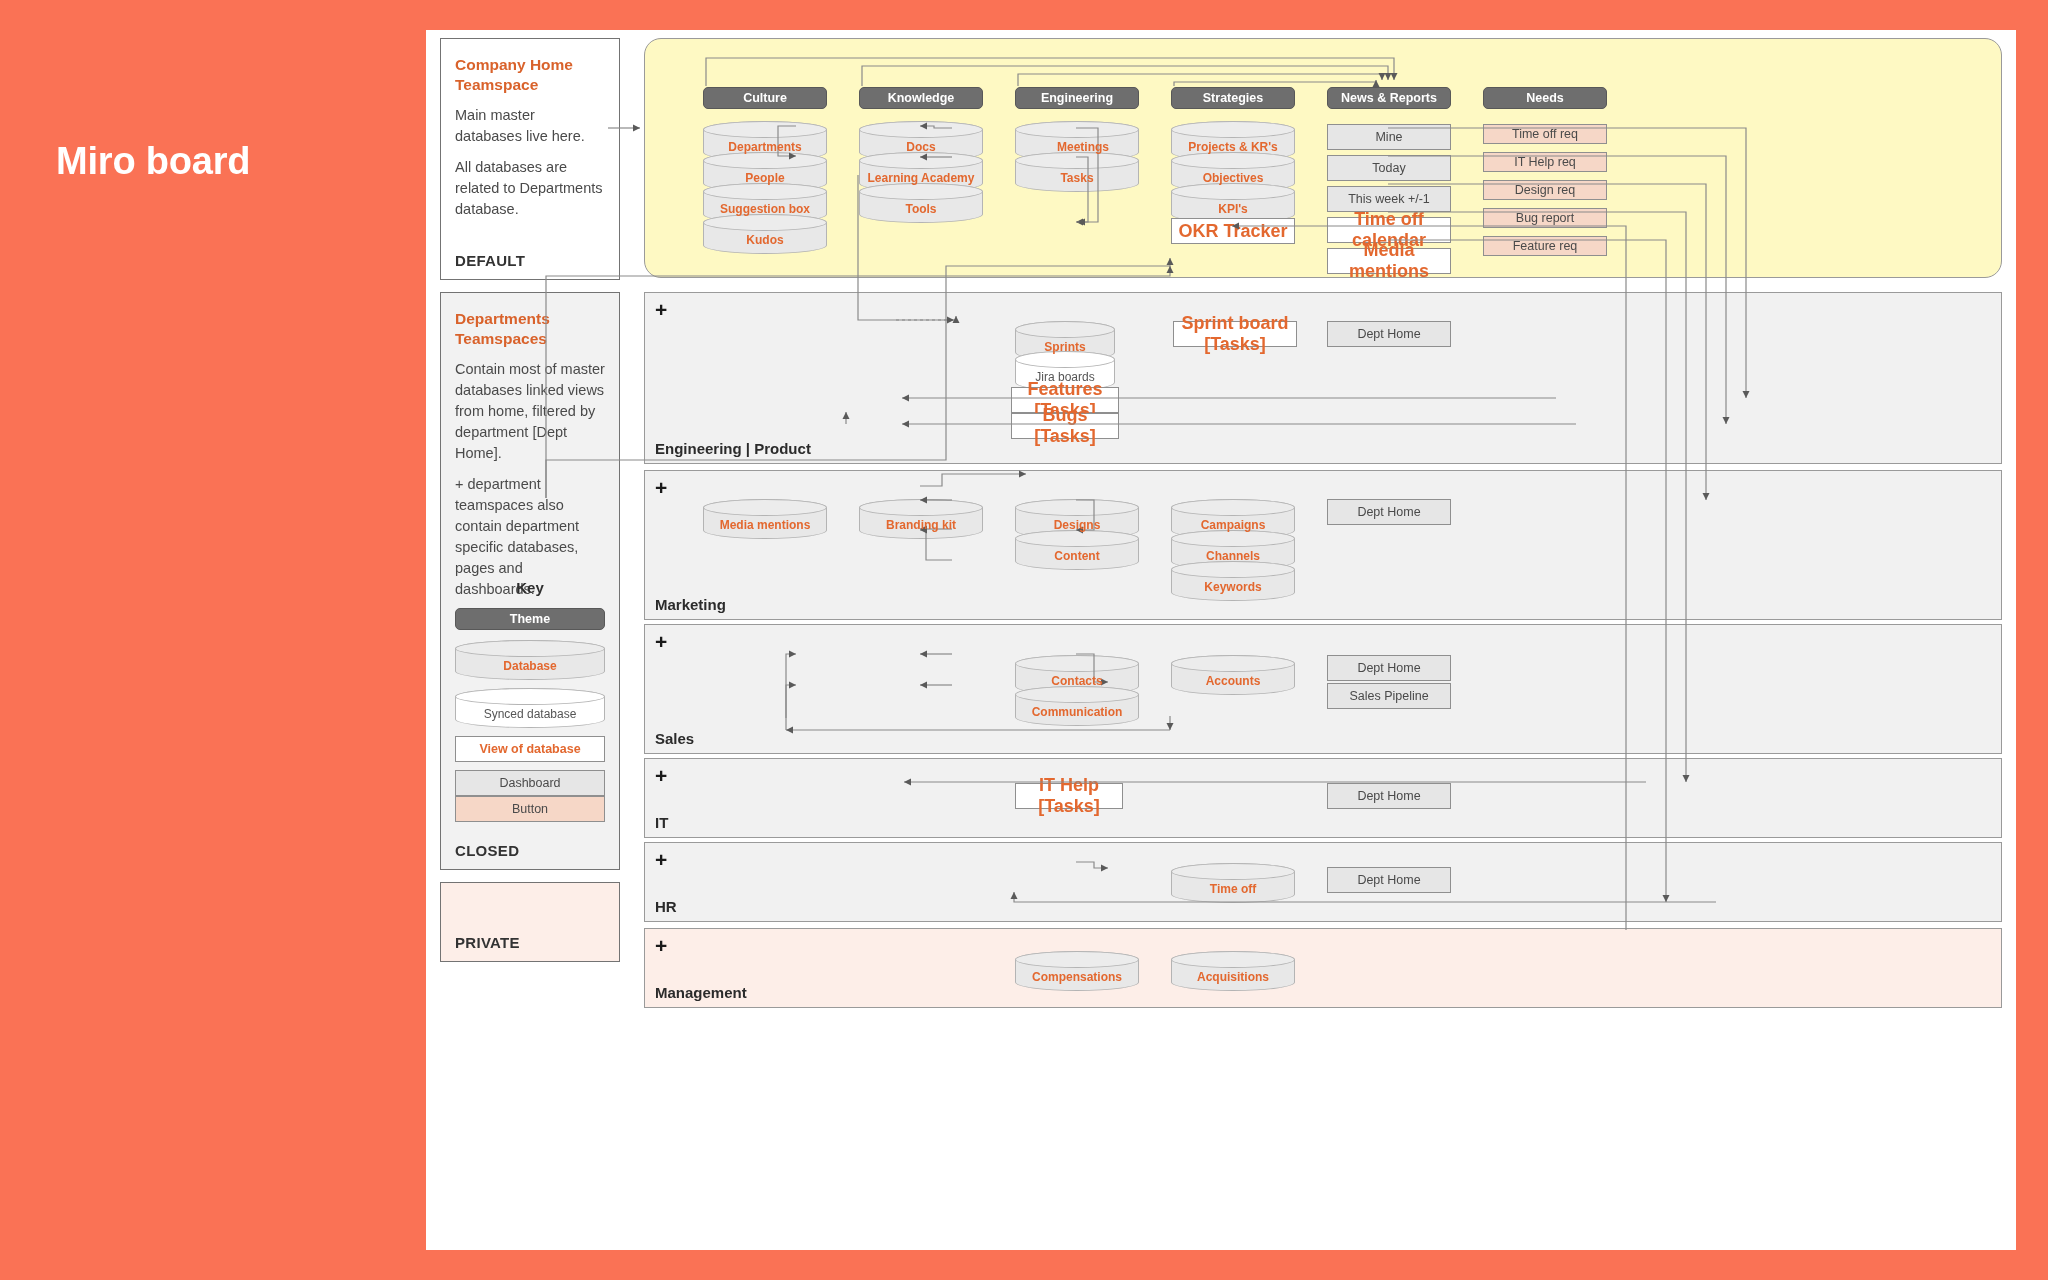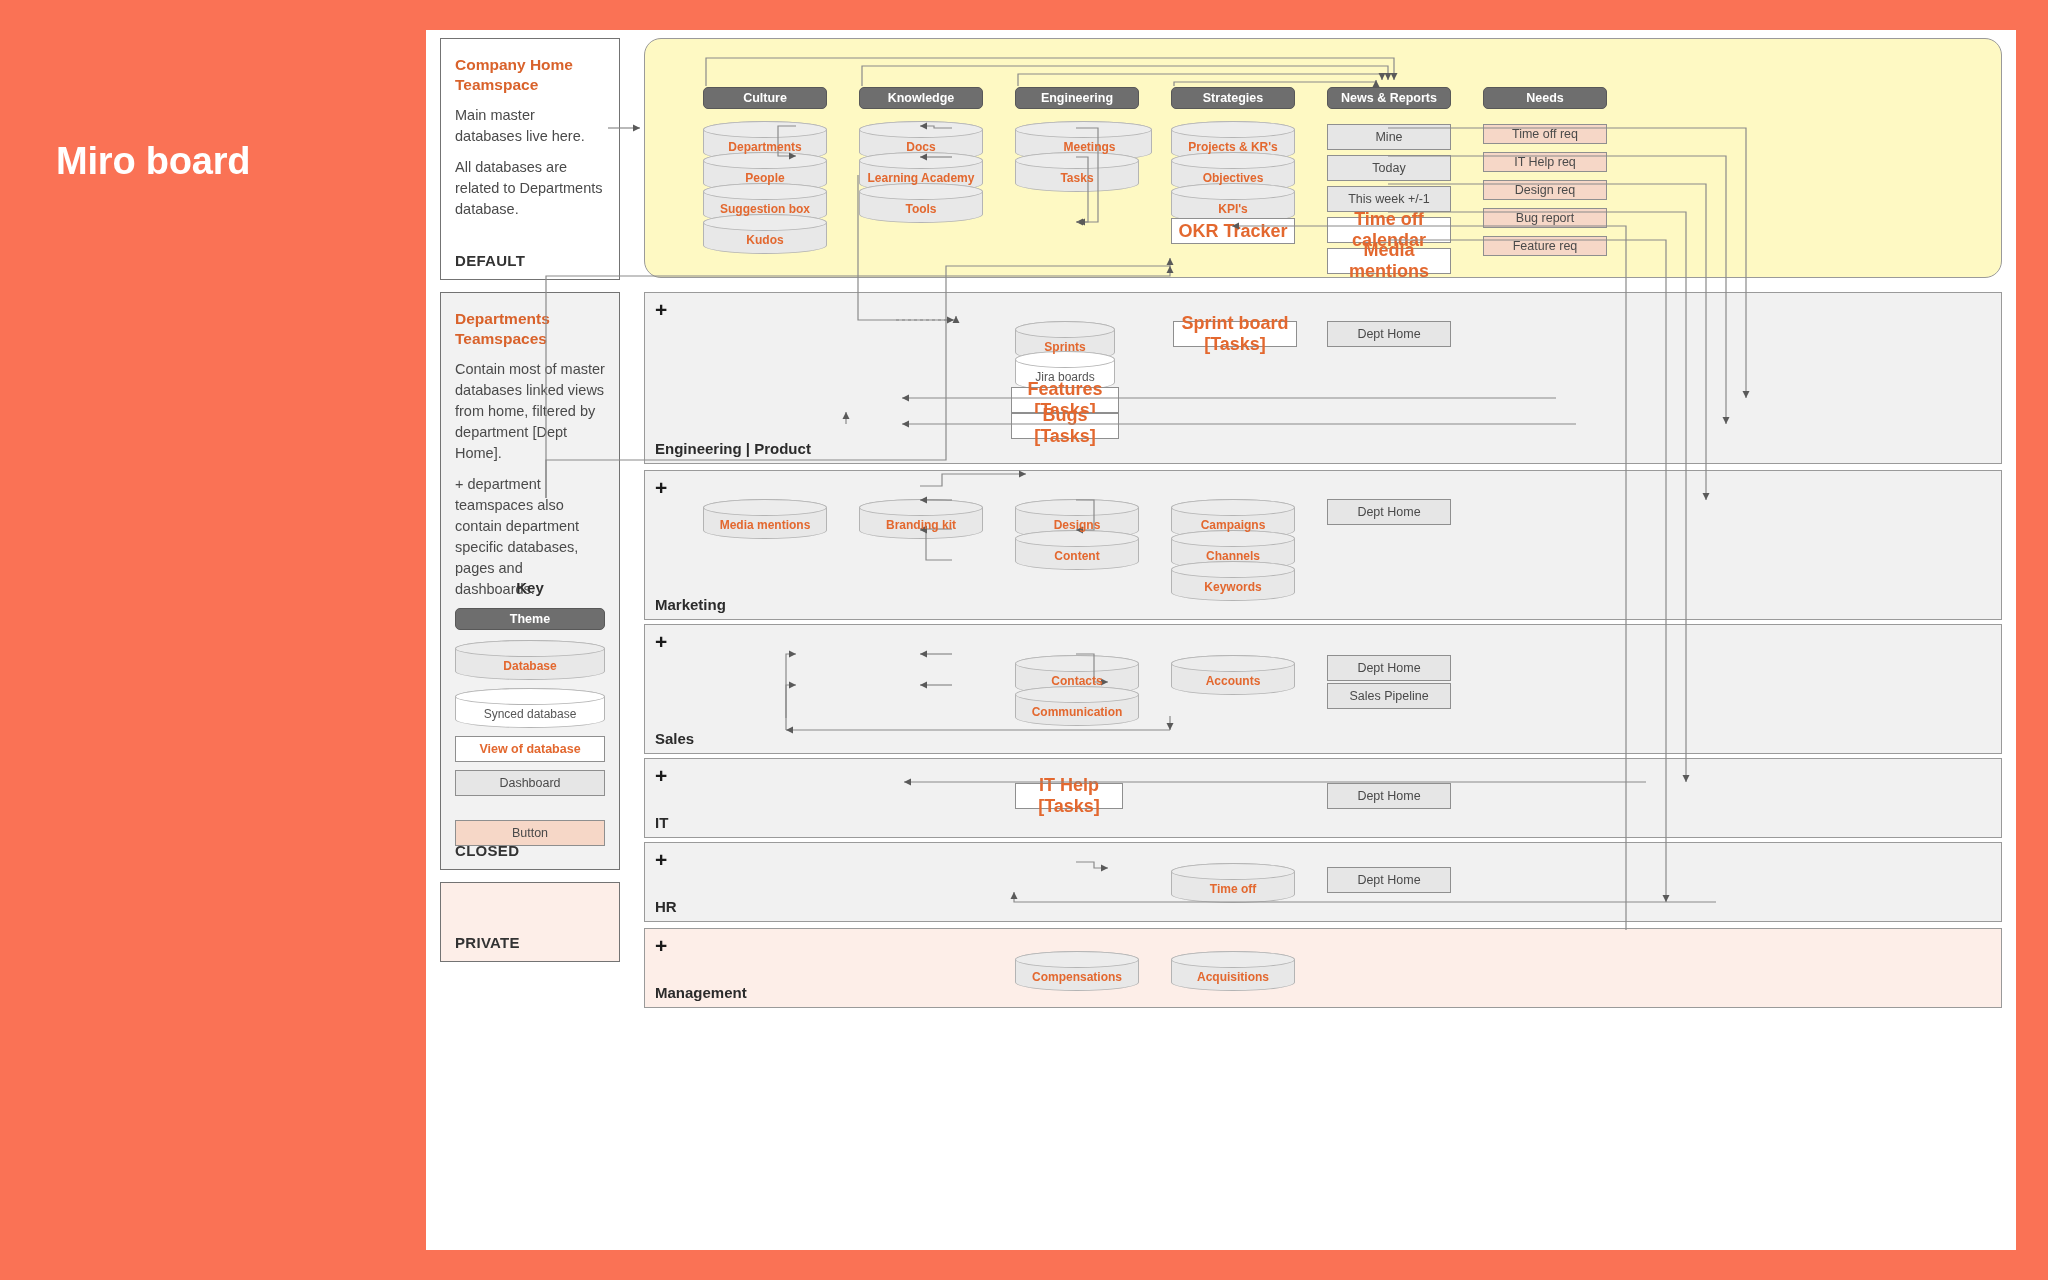--- a/index.html
+++ b/index.html
@@ -182,21 +182,21 @@
         <div class="legend-item cyl" style="margin-top:10px;">
           <span>Database</span>
         </div>
 
         <div class="legend-item cyl synced" style="margin-top:8px;">
           <span>Synced database</span>
         </div>
 
         <div class="legend-item box-view" style="margin-top:8px;">View of database</div>
         <div class="legend-item box-dash" style="margin-top:8px;">Dashboard</div>
-        <div class="legend-item box-btn" style="margin-top:24px;">Button</div>
+        <div class="legend-item box-btn" style="margin-top:0;">Button</div>
       </div>
 
       <div class="card-footer">CLOSED</div>
     </div>
 
     <div class="card pink" style="left:14px; top:852px; width:180px; height:80px;">
       <div class="card-footer">PRIVATE</div>
     </div>
 
     <div class="section home" style="left:218px; top:8px; width:1358px; height:240px;">
@@ -224,21 +224,21 @@
       <div class="node db" style="left:214px; top:82px;  width:124px;">
           <span>Docs</span>
         </div>
       <div class="node db" style="left:214px; top:113px; width:124px;">
           <span>Learning Academy</span>
         </div>
       <div class="node db" style="left:214px; top:144px; width:124px;">
           <span>Tools</span>
         </div>
 
-      <div class="node db" style="left:370px; top:82px;  width:137px;padding-left:12px;">
+      <div class="node db" style="left:370px; top:82px;  width:124px;padding-left:12px;">
           <span>Meetings</span>
         </div>
       <div class="node db" style="left:370px; top:113px; width:124px;">
           <span>Tasks</span>
         </div>
 
       <div class="node db" style="left:526px; top:82px;  width:124px;">
           <span>Projects &amp; KR's</span>
         </div>
       <div class="node db" style="left:526px; top:113px; width:124px;">

